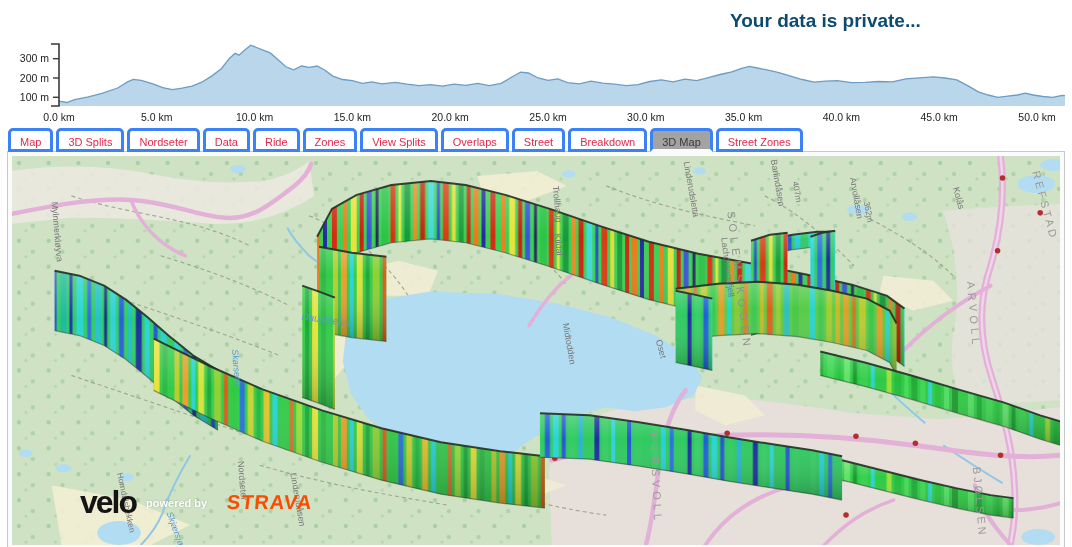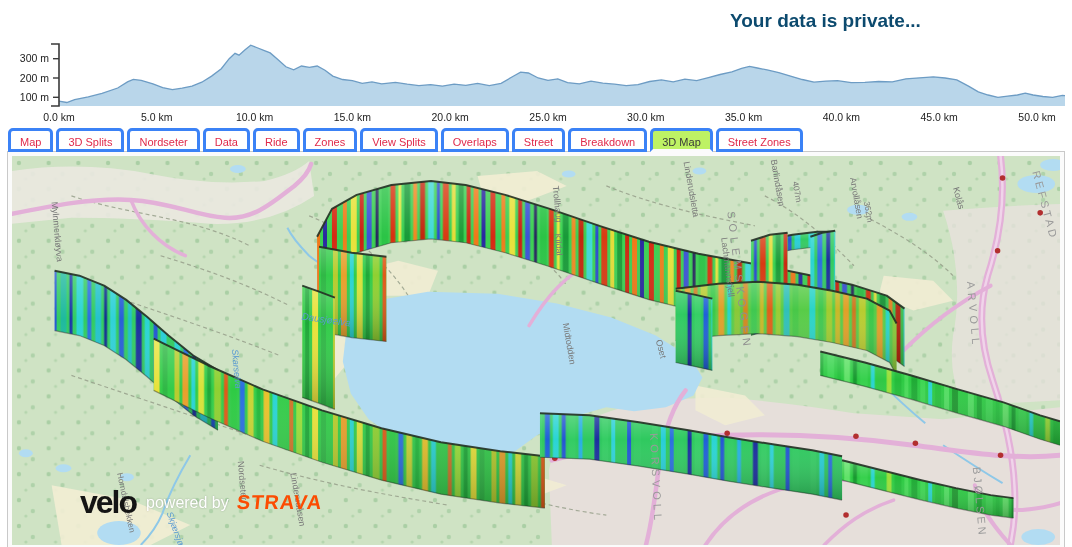--- a/index.html
+++ b/index.html
@@ -8,28 +8,28 @@
     font-family:"Liberation Sans",sans-serif;box-sizing:border-box;padding-left:7px;
   }
   .header{position:relative;height:38px}
   .title{position:absolute;left:6px;top:2px;font-size:27px;font-weight:bold;color:#464646;letter-spacing:-.5px}
   .privacy{position:absolute;left:723px;top:10px;font-size:19px;font-weight:bold;color:#0c4a6e;cursor:pointer}
   .chart-wrap{height:90px}
   #elev{display:block;width:1058px;height:90px}
   .tabs{display:flex;gap:3px;padding-left:1px;position:relative;z-index:2;margin-bottom:-1px;height:24px}
   .tab{font-size:11px;line-height:16px;padding:3px 9px 4px;border:3px solid #3b82f6;
        border-radius:5px 5px 0 0;color:#e0294a;background:#fff;cursor:pointer;white-space:nowrap}
-  .tab.active{color:#3a3a3a;background:#bef264;border-bottom-color:#fbfbfb}
+  .tab.active{color:#3a3a3a;background:#a3a3a3;border-bottom-color:#fbfbfb}
   .panel{border:1px solid #c9c9c9;background:#fbfbfb;padding:4px;width:1048px}
   .map-wrap{position:relative;height:389px;overflow:hidden;background:#cfe3c4}
   #map{width:100%;height:100%;display:block}
   .logo{position:absolute;left:68px;top:328px;display:flex;align-items:center;user-select:none}
   .logo .velo{font-size:32px;font-weight:900;letter-spacing:-2px;color:#141414}
   .logo .viewer{font-size:32px;font-weight:900;letter-spacing:-2px;color:#e8231f}
-  .logo .powered{font-size:16px;color:#fff;font-weight:normal;margin:0 8px 0 10px;text-shadow:0 0 2px rgba(0,0,0,.25)}
+  .logo .powered{font-size:11px;color:#fff;font-weight:bold;margin:0 20px 0 10px;text-shadow:0 0 2px rgba(0,0,0,.25)}
   .logo .strava{font-size:20px;font-weight:900;color:#fc4c02;letter-spacing:1px;display:inline-block;transform:skewX(-6deg)}
 </style>
 </head>
 <body>
 
 <div class="header">
   <div class="privacy">Your data is private...</div>
 </div>
 
 <div class="chart-wrap">

